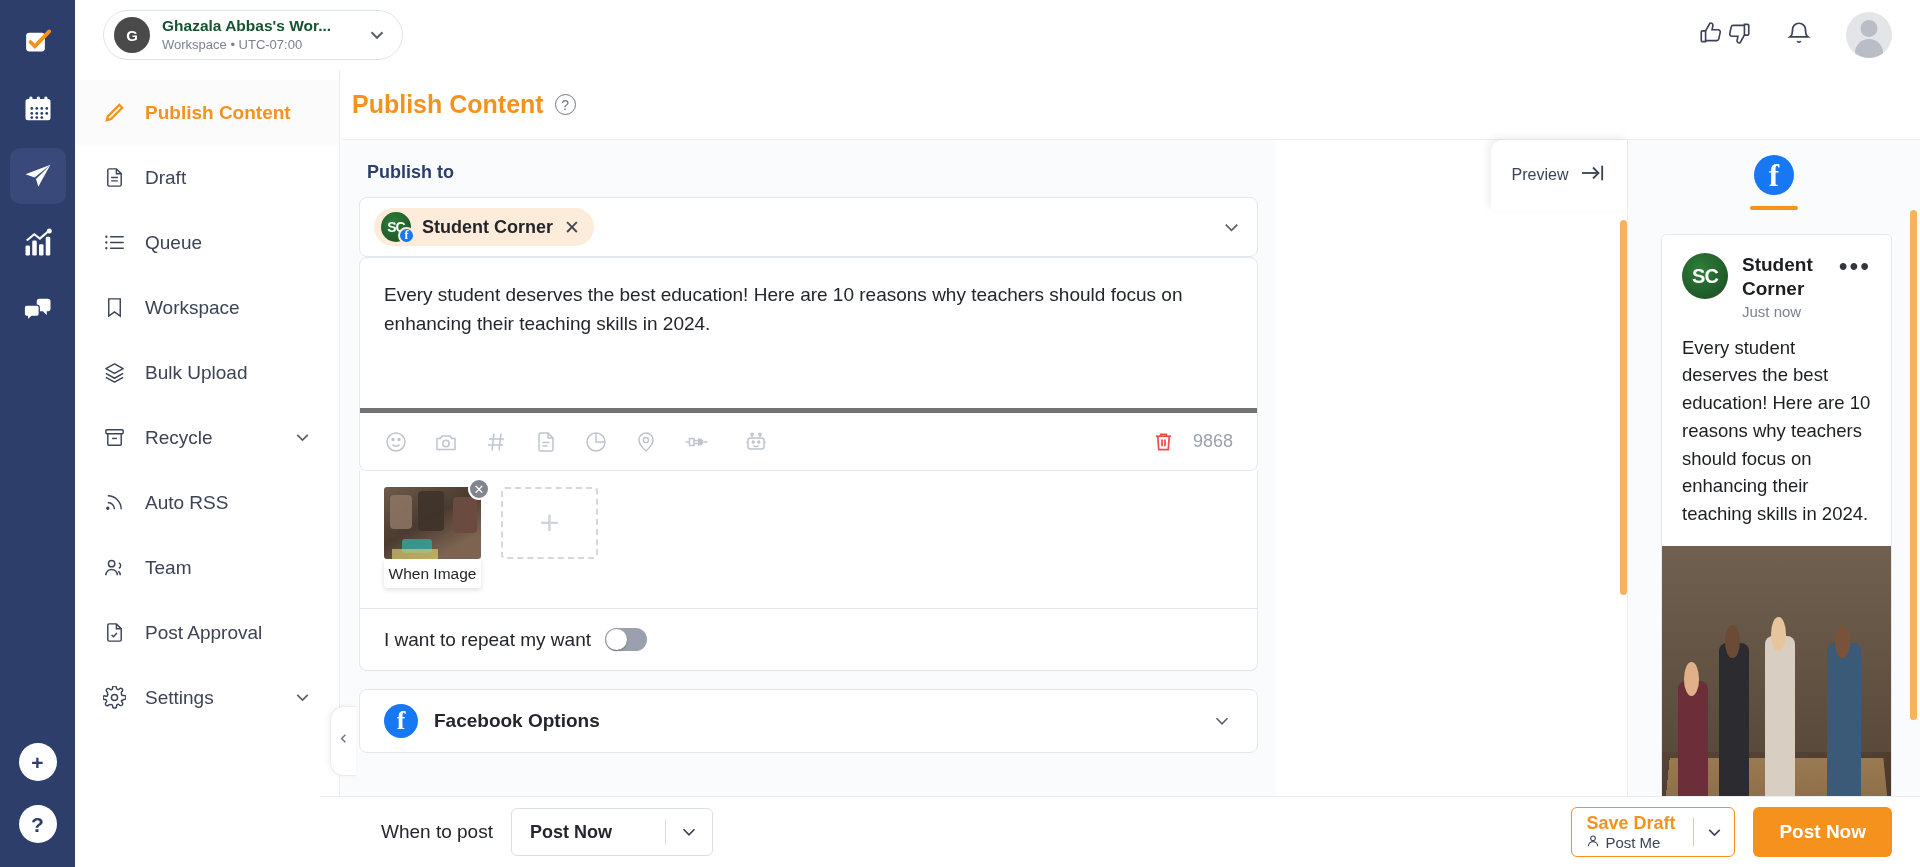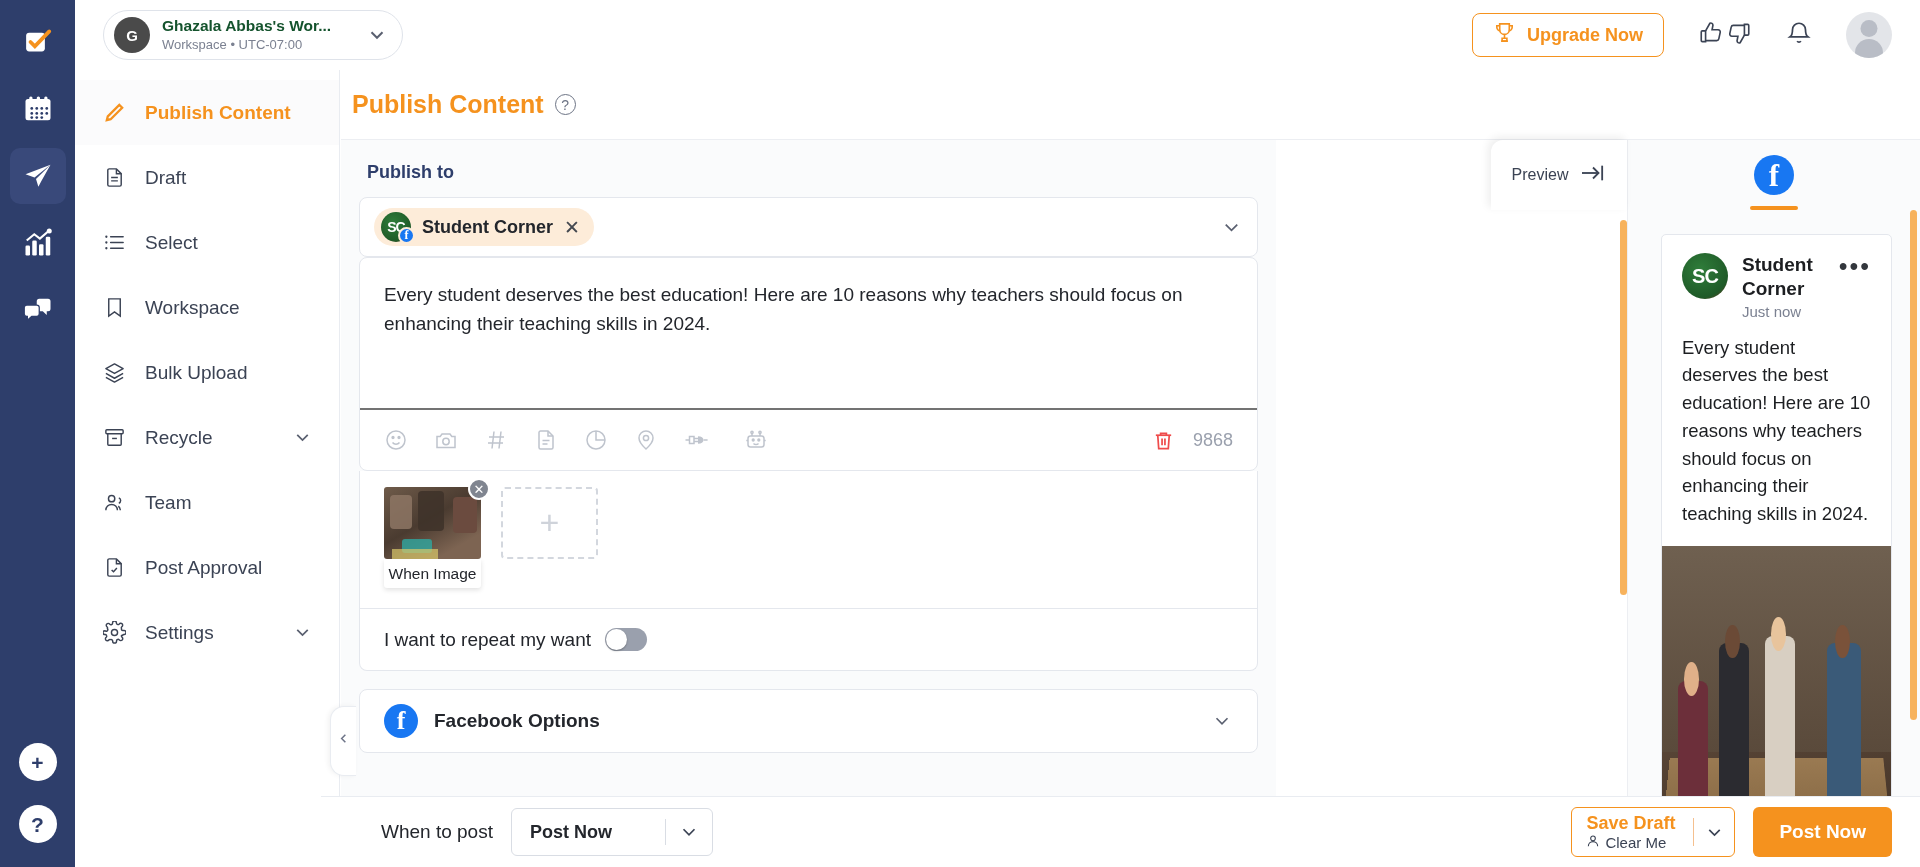--- a/index.html
+++ b/index.html
@@ -171,21 +171,21 @@
   }
   .clear-link { cursor: pointer; font-weight: 600; }
 
   .editor-card { background: #fff; border: 1px solid #e4e7ed; border-radius: 8px; }
   .editor-text {
     padding: 22px 24px; min-height: 150px; font-size: 19px; color: #23262c;
     line-height: 1.55; outline: none;
   }
   .editor-toolbar {
     display: flex; align-items: center; height: 62px; padding: 0 24px;
-    border-top: 2px solid #737373; gap: 26px;
+    border-top: 5px solid #737373; gap: 26px;
   }
   .tb-ic { color: #bfc4cd; cursor: pointer; display: flex; }
   .tb-right { margin-left: auto; display: flex; align-items: center; gap: 18px; }
   .trash { color: #ef4c4c; cursor: pointer; display: flex; }
   .counter { font-size: 18px; color: #9aa0ad; }
 
   .media-card {
     background: #fff; border: 1px solid #e4e7ed; border-top: none;
     padding: 16px 24px 20px 24px; display: flex; gap: 20px;
   }
@@ -423,33 +423,20 @@
       <div class="ws-sub">Workspace • UTC-07:00</div>
     </div>
     <span class="ws-caret">
       <svg width="22" height="22" viewBox="0 0 24 24" fill="none" stroke="currentColor" stroke-width="2.2">
           <path d="M6 9l6 6 6-6"></path>
         </svg>
     </span>
   </div>
 
   <div class="topbar-right">
-    <div class="upgrade-btn">
-      <span>
-        <svg width="23" height="23" viewBox="0 0 24 24" fill="none" stroke="#f5921e" stroke-width="1.7">
-            <path d="M7 3h10v6a5 5 0 01-10 0V3z"></path>
-            <path d="M7 5H4v1.5A3.5 3.5 0 007.5 10"></path>
-            <path d="M17 5h3v1.5A3.5 3.5 0 0116.5 10"></path>
-            <path d="M12 14v4"></path>
-            <path d="M8.5 21h7"></path>
-            <path d="M9.5 18h5v3h-5z"></path>
-          </svg>
-      </span>
-      <span>Upgrade Now</span>
-    </div>
     <div class="thumbs">
       <span>
         <svg width="26" height="26" viewBox="0 0 24 24" fill="none" stroke="#3b4354" stroke-width="1.5">
             <path d="M7 10v10H4a1 1 0 01-1-1v-8a1 1 0 011-1h3z"></path>
             <path d="M7 10l4-7a2 2 0 012.8 1.8L13 9h5.5a2 2 0 012 2.4l-1.3 6A2 2 0 0117.2 19H7"></path>
           </svg>
       </span>
       <span>
         <svg width="26" height="26" viewBox="0 0 24 24" fill="none" stroke="#3b4354" stroke-width="1.5">
             <path d="M17 14V4h3a1 1 0 011 1v8a1 1 0 01-1 1h-3z"></path>
@@ -490,21 +477,21 @@
     <span class="nav-label">Draft</span>
   </div>
 
   <div class="nav-item">
     <span class="nav-ic">
       <svg width="23" height="23" viewBox="0 0 24 24" fill="none" stroke="#3b4354" stroke-width="1.6" stroke-linecap="round">
           <path d="M8 6h13M8 12h13M8 18h13"></path>
           <path d="M3.5 6h.01M3.5 12h.01M3.5 18h.01" stroke-width="2.4"></path>
         </svg>
     </span>
-    <span class="nav-label">Select</span>
+    <span class="nav-label">Queue</span>
   </div>
 
   <div class="nav-item">
     <span class="nav-ic">
       <svg width="23" height="23" viewBox="0 0 24 24" fill="none" stroke="#3b4354" stroke-width="1.5">
           <path d="M6 3h12v18l-6-4.5L6 21V3z"></path>
         </svg>
     </span>
     <span class="nav-label">Workspace</span>
   </div>
@@ -529,20 +516,30 @@
         </svg>
     </span>
     <span class="nav-label">Recycle</span>
     <span class="nav-chev">
       <svg width="21" height="21" viewBox="0 0 24 24" fill="none" stroke="currentColor" stroke-width="2">
           <path d="M6 9l6 6 6-6"></path>
         </svg>
     </span>
   </div>
 
+  <div class="nav-item">
+    <span class="nav-ic">
+      <svg width="23" height="23" viewBox="0 0 24 24" fill="none" stroke="#3b4354" stroke-width="1.5">
+          <path d="M5 19a1 1 0 100-2 1 1 0 000 2z" fill="#3b4354"></path>
+          <path d="M5 12a7 7 0 017 7"></path>
+          <path d="M5 5a14 14 0 0114 14"></path>
+        </svg>
+    </span>
+    <span class="nav-label">Auto RSS</span>
+  </div>
 
   <div class="nav-item">
     <span class="nav-ic">
       <svg width="23" height="23" viewBox="0 0 24 24" fill="none" stroke="#3b4354" stroke-width="1.5">
           <circle cx="9" cy="8" r="3.3"></circle>
           <path d="M3 20a6 6 0 0112 0"></path>
           <path d="M16.5 7.2a3 3 0 010 5.6"></path>
           <path d="M18 20a5.5 5.5 0 00-2-4.2"></path>
         </svg>
     </span>
@@ -789,21 +786,21 @@
     <div class="save-draft">
       <span class="sd-texts">
         <span class="sd-title">Save Draft</span>
         <span class="sd-sub">
           <span>
             <svg width="14" height="14" viewBox="0 0 24 24" fill="none" stroke="#3b4354" stroke-width="1.9">
                 <circle cx="12" cy="7.5" r="4"></circle>
                 <path d="M4 21a8 8 0 0116 0"></path>
               </svg>
           </span>
-          <span>Clear Me</span>
+          <span>Post Me</span>
         </span>
       </span>
       <span class="sd-div"></span>
       <span class="sd-chev">
         <svg width="21" height="21" viewBox="0 0 24 24" fill="none" stroke="currentColor" stroke-width="1.9">
             <path d="M6 9l6 6 6-6"></path>
           </svg>
       </span>
     </div>
     <button class="post-now-btn">Post Now</button>

